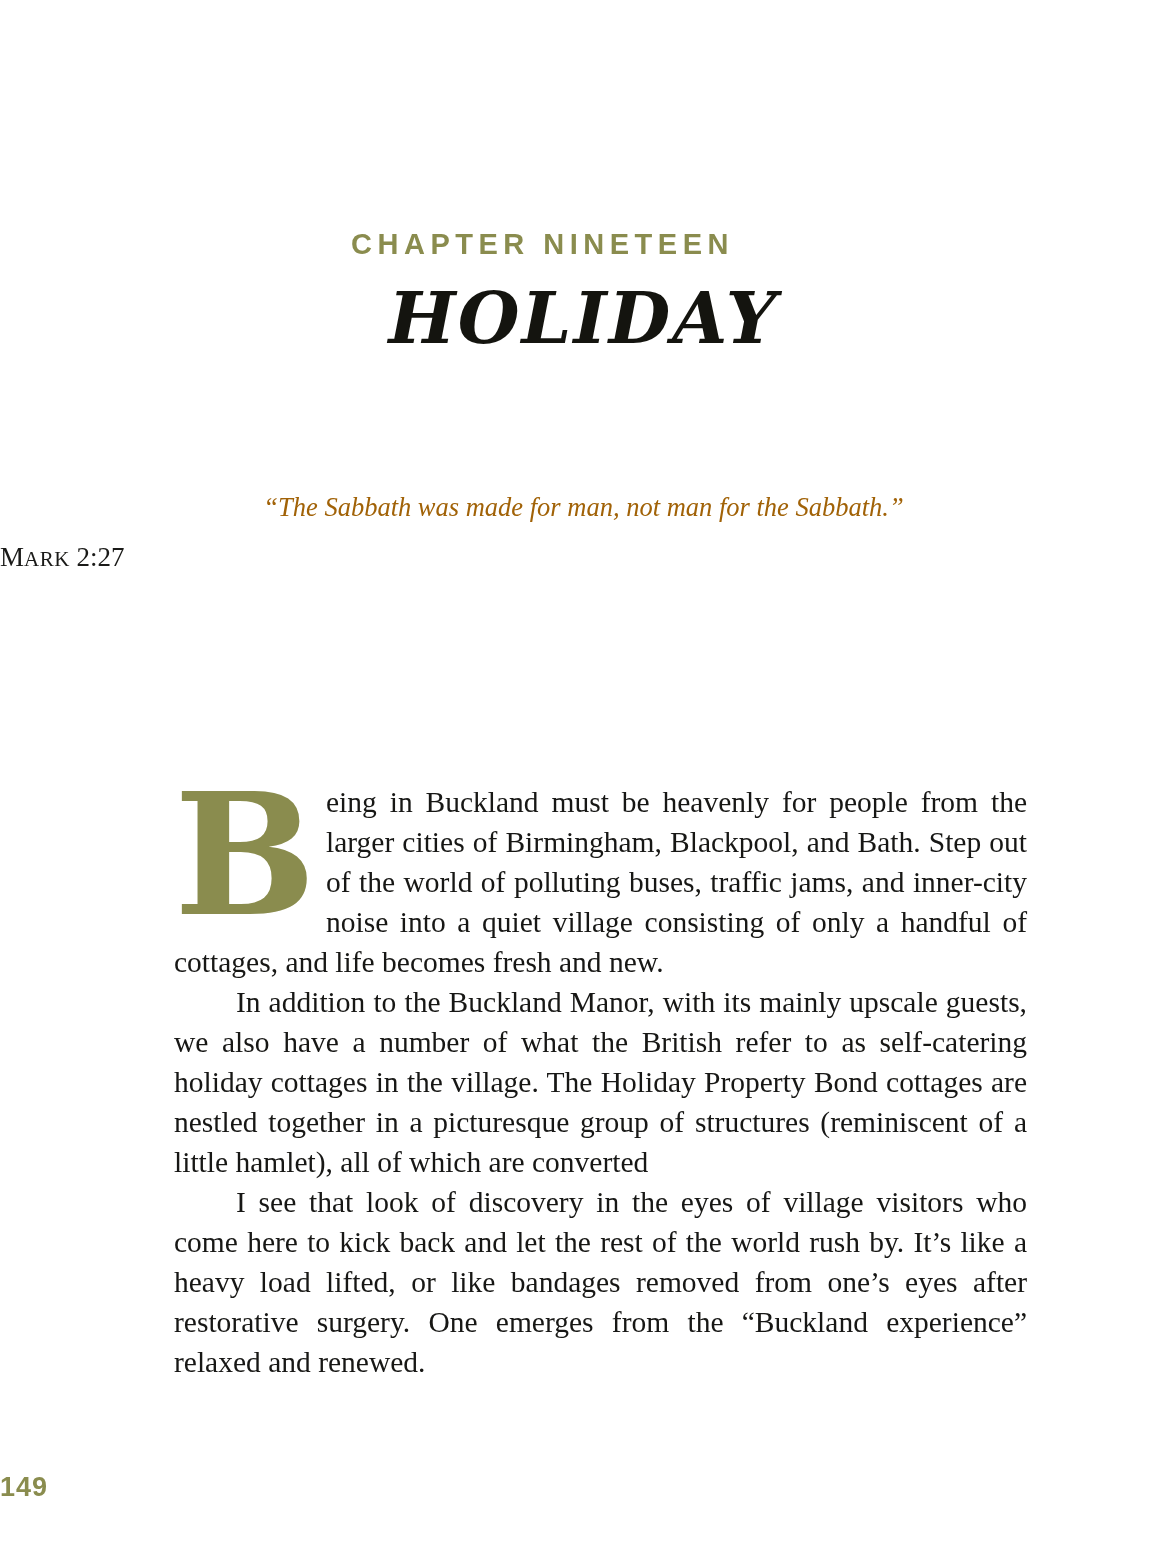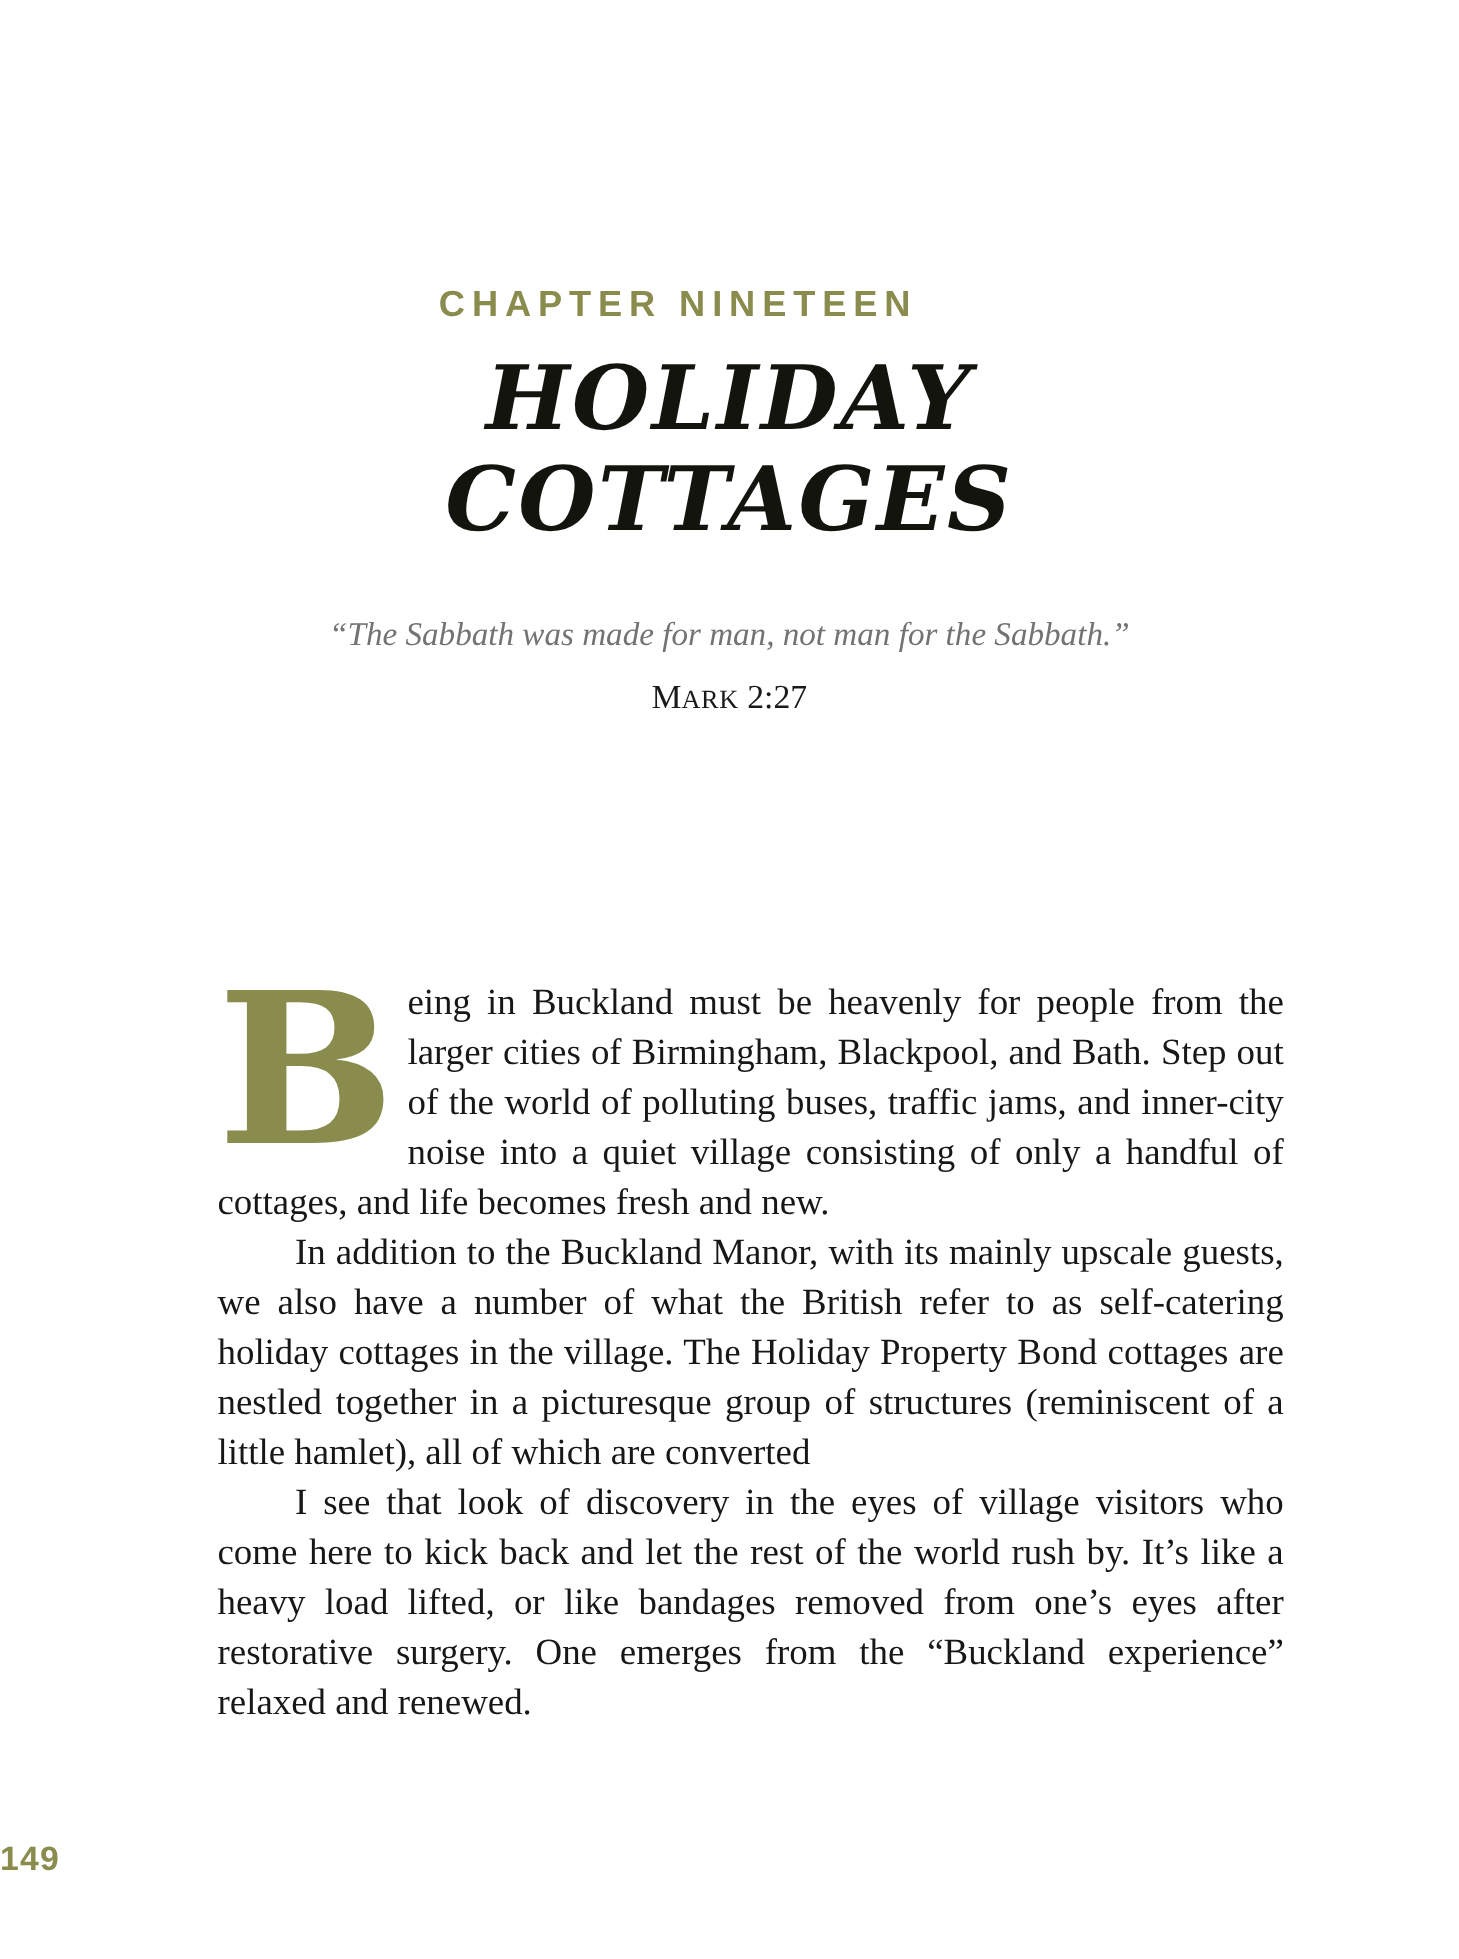--- a/index.html
+++ b/index.html
@@ -58,28 +58,27 @@
   
   .epigraph {
     position: absolute;
     top: 492px;
     left: 0;
     width: 1167px;
     text-align: center;
     font-family: "Liberation Serif", serif;
     font-style: italic;
     font-size: 26.5px;
-    color: #737373;
+    color: #a16207;
   }
   .epigraph-source {
     position: absolute;
     top: 542px;
     left: 0;
     width: 1167px;
-    text-align: center;
     font-family: "Liberation Serif", serif;
     font-size: 27px;
     color: #1a1a18;
   }
   .epigraph-source .sc {
     font-size: 21px;
     letter-spacing: 0.5px;
   }
 
   
@@ -130,21 +129,20 @@
 </style>
 </head>
 <body>
 
 <div class="page">
 
   <div class="chapter-label">CHAPTER NINETEEN</div>
 
   <div class="chapter-title">
     <span class="line1">HOLIDAY</span>
-    <span class="line2">COTTAGES</span>
   </div>
 
   <div class="epigraph">“The Sabbath was made for man, not man for the Sabbath.”</div>
 
   <div class="epigraph-source">
     <span>M</span><span class="sc">ARK</span>
     <span>2:27</span>
   </div>
 
   <div class="body-text">

